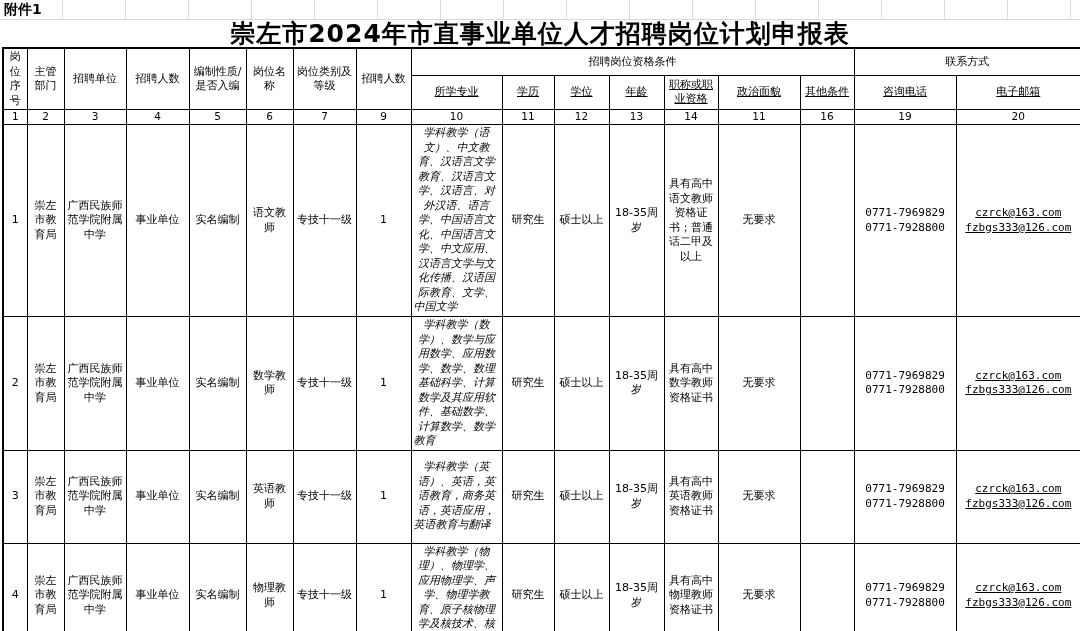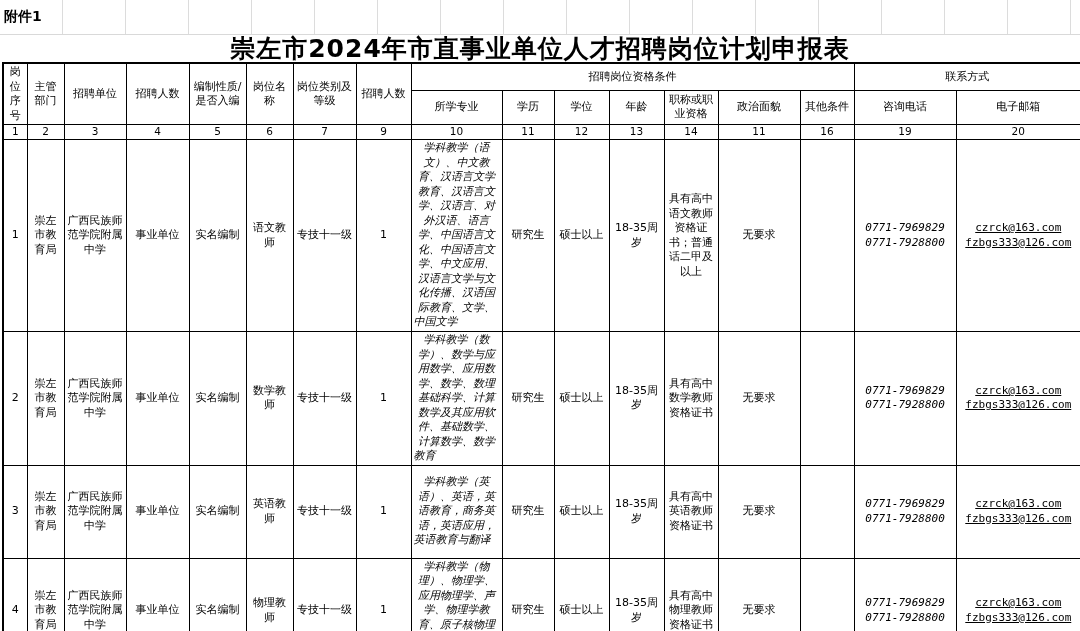--- a/index.html
+++ b/index.html
@@ -4,21 +4,21 @@
 <style>
   * { box-sizing: border-box; margin: 0; padding: 0; }
   html, body { background: #ffffff; }
   body {
     width: 1080px; height: 631px;
     font-family: "DejaVu Sans", sans-serif;
     color: #000;
     overflow: hidden;
   }
   .topstrip {
-    height: 35px;
+    height: 20px;
     border-bottom: 1px solid #d9d9d9;
     background: repeating-linear-gradient(to right, transparent 0px, transparent 62px, #dcdcdc 62px, #dcdcdc 63px);
     display: flex; align-items: center;
   }
   .attach {
     font-size: 14px; font-weight: bold; padding-left: 4px;
     background: #fff; height: 100%; display: flex; align-items: center; padding-right: 8px;
   }
   .titlebar {
     height: 27px;
@@ -40,30 +40,30 @@
     font-size: 11px;
     font-weight: normal;
     text-align: center;
     vertical-align: middle;
     padding: 1px 2px;
     line-height: 1.32;
     overflow: hidden;
     word-break: break-all;
   }
   tr.h1 { height: 26px; }
-  tr.h2 { height: 33px; }
+  tr.h2 { height: 33px; text-decoration: underline; }
   tr.h3 { height: 15px; }
   tr.h3 td { line-height: 1.1; font-size: 10.5px; padding: 0; }
   td.major {
     text-align: justify;
     text-align-last: left;
     padding: 2px 3px;
     font-style: italic;
   }
-  td.mono, .mono { font-family: "DejaVu Sans Mono", monospace; font-size: 11px; font-style: italic; }
+  td.mono, .mono { font-family: "DejaVu Sans Mono", monospace; font-size: 11px; }
   .email-line {
     display: block;
     text-decoration: underline;
     color: #000;
     font-family: "DejaVu Sans Mono", monospace;
     font-size: 11px;
     white-space: nowrap;
   }
   .phone-line { display: block; white-space: nowrap; }
 </style>

